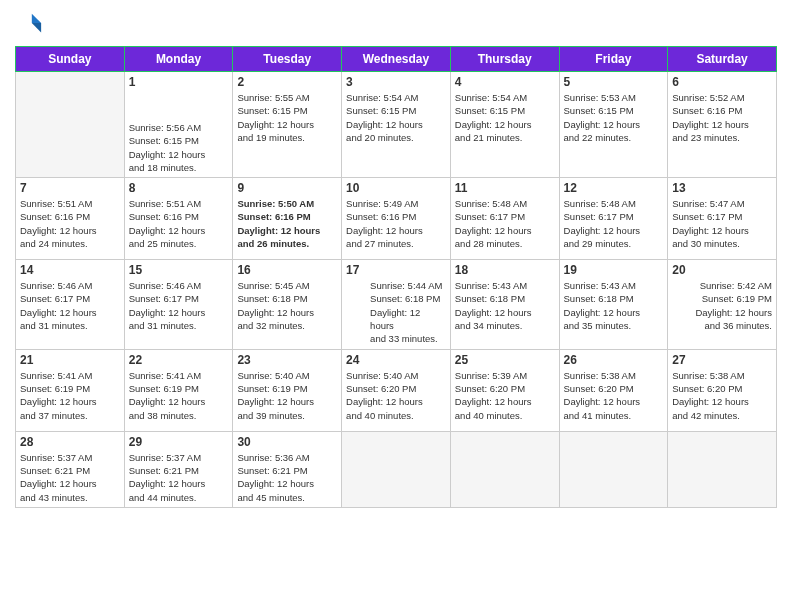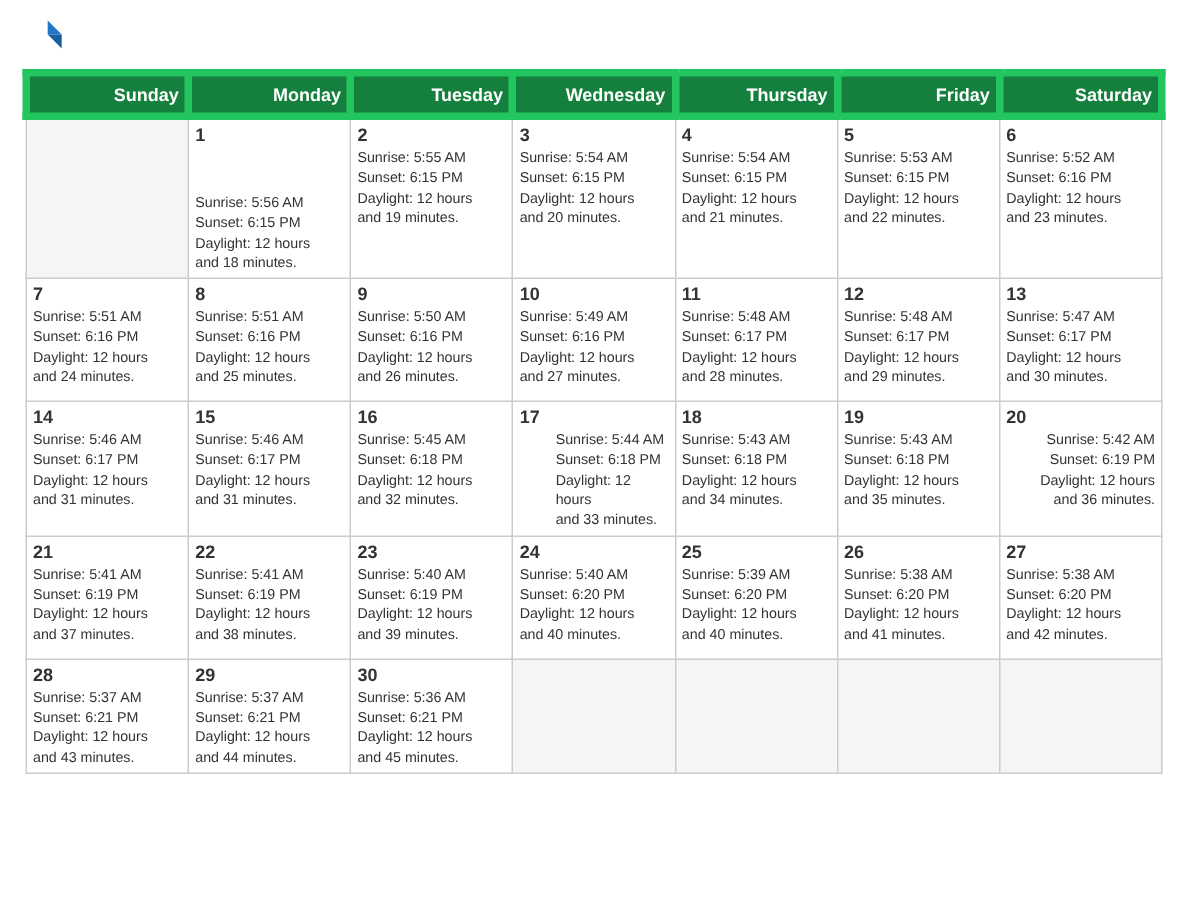--- a/index.html
+++ b/index.html
@@ -57,27 +57,27 @@
     .subtitle {
       font-size: 14px;
       color: #555;
     }
     .calendar {
       width: 100%;
       border-collapse: collapse;
       table-layout: fixed;
     }
     .calendar th {
-      background: #15803d;
+      background: #6d28d9;
       color: #fff;
       font-size: 12px;
       font-weight: bold;
       padding: 5px 4px;
-      text-align: right;
-      border: 5px solid #22c55e;
+      text-align: center;
+      border: 1px solid #22c55e;
     }
     .calendar td {
       border: 1px solid #ccc;
       vertical-align: top;
       padding: 3px 4px;
       font-size: 10px;
       color: #333;
       height: 82px;
       background: #fff;
     }
@@ -189,21 +189,21 @@
           </td>
           <td>
             <span class="day-num">8</span>
             <div class="day-info" style="white-space: pre-line;">Sunrise: 5:51 AM
 Sunset: 6:16 PM
 Daylight: 12 hours
 and 25 minutes.</div>
           </td>
           <td>
             <span class="day-num">9</span>
-            <div class="day-info" style="white-space: pre-line;">Sunrise: 5:50 AM
+            <div class="day-info" style="white-space: pre-line; font-weight: bold;">Sunrise: 5:50 AM
 Sunset: 6:16 PM
 Daylight: 12 hours
 and 26 minutes.</div>
           </td>
           <td>
             <span class="day-num">10</span>
             <div class="day-info" style="white-space: pre-line;">Sunrise: 5:49 AM
 Sunset: 6:16 PM
 Daylight: 12 hours
 and 27 minutes.</div>

